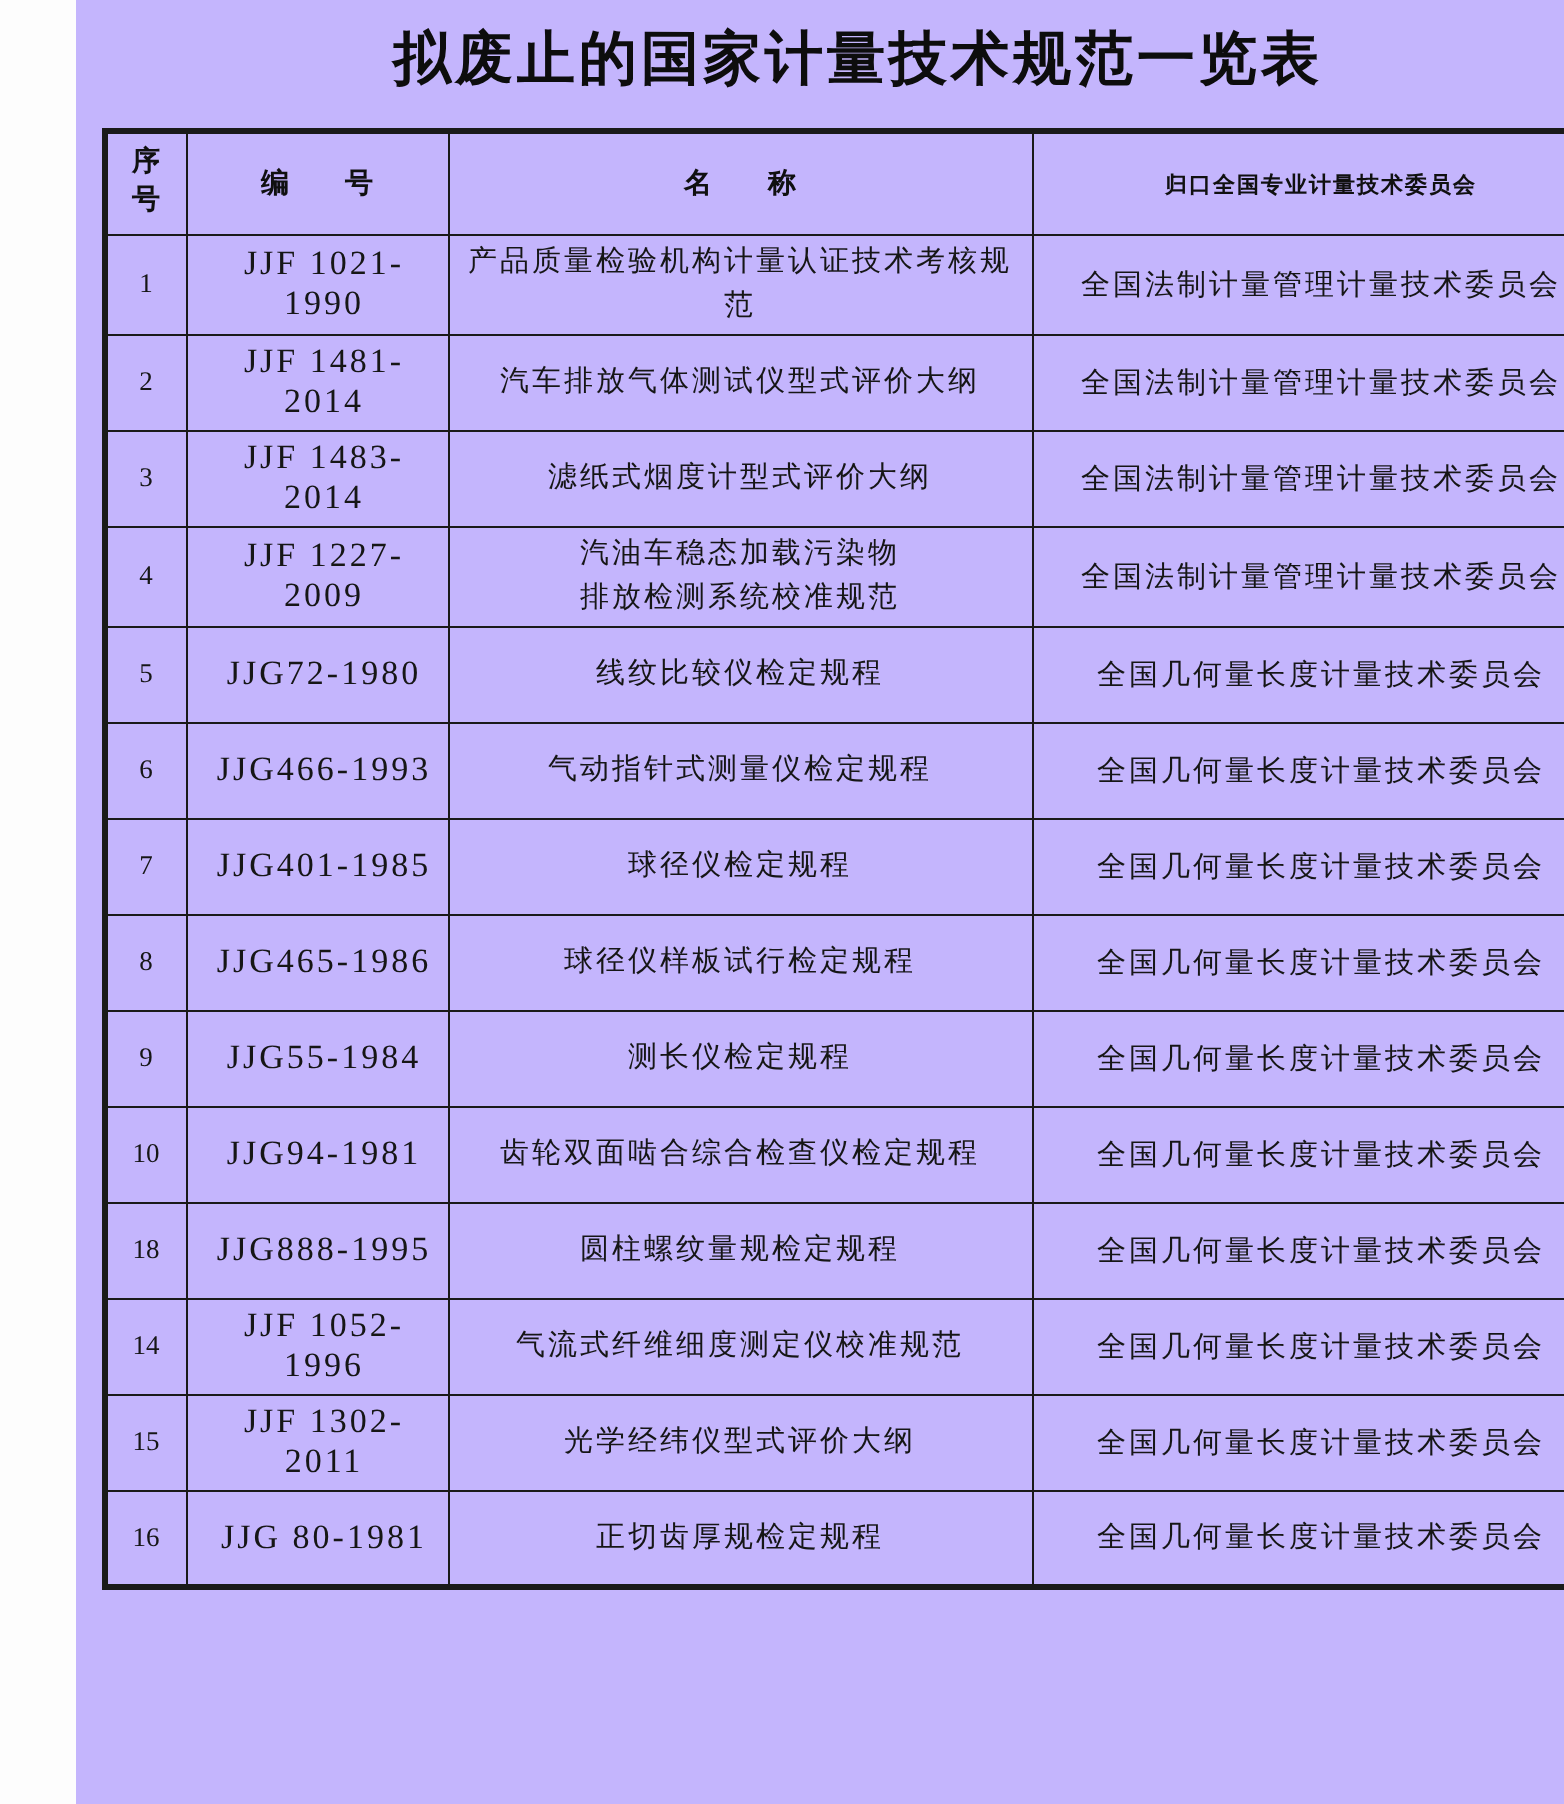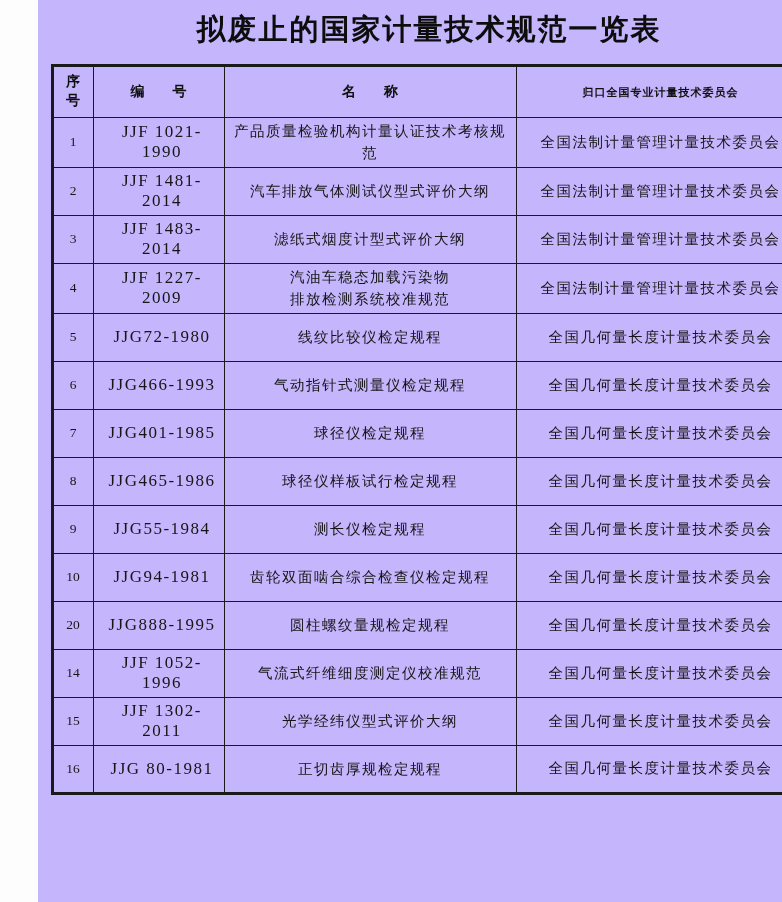--- a/index.html
+++ b/index.html
@@ -162,21 +162,21 @@
           <td class="cell-name">测长仪检定规程</td>
           <td class="cell-committee">全国几何量长度计量技术委员会</td>
         </tr>
         <tr>
           <td class="cell-no">10</td>
           <td class="cell-code">JJG94-1981</td>
           <td class="cell-name">齿轮双面啮合综合检查仪检定规程</td>
           <td class="cell-committee">全国几何量长度计量技术委员会</td>
         </tr>
         <tr>
-          <td class="cell-no">20</td>
+          <td class="cell-no">18</td>
           <td class="cell-code">JJG888-1995</td>
           <td class="cell-name">圆柱螺纹量规检定规程</td>
           <td class="cell-committee">全国几何量长度计量技术委员会</td>
         </tr>
         <tr>
           <td class="cell-no">14</td>
           <td class="cell-code">JJF 1052-1996</td>
           <td class="cell-name">气流式纤维细度测定仪校准规范</td>
           <td class="cell-committee">全国几何量长度计量技术委员会</td>
         </tr>

